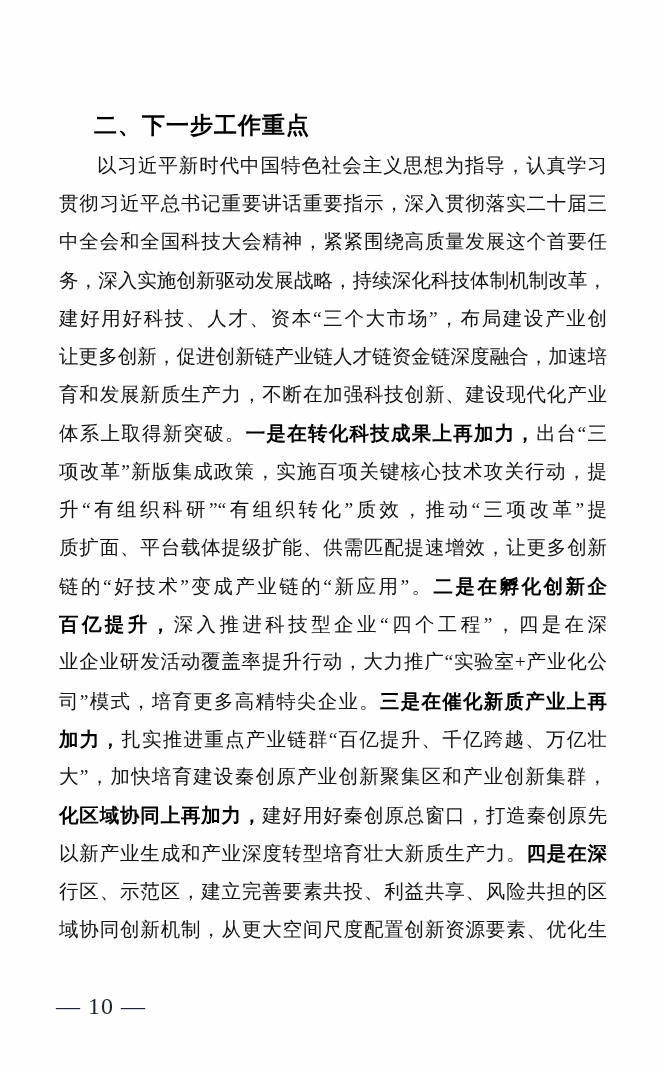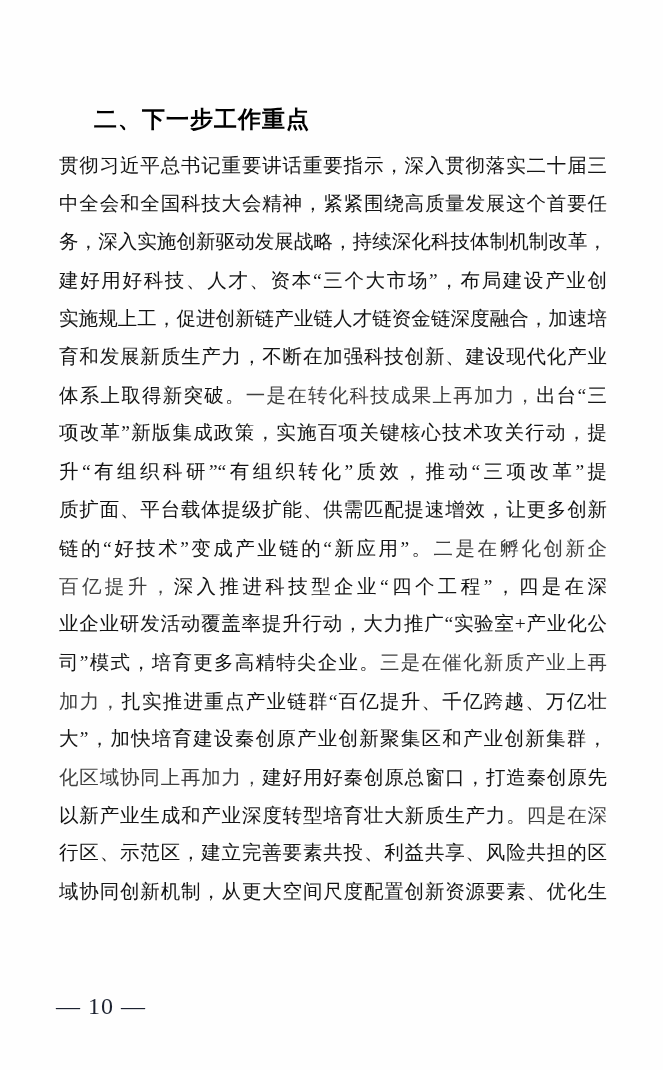--- a/index.html
+++ b/index.html
@@ -11,21 +11,21 @@
     position: relative;
     width: 663px;
     height: 1070px;
     background: #fefefe;
     overflow: hidden;
     font-family: "Liberation Serif", "DejaVu Serif", serif;
     color: #141414;
   }
   .heading {
     position: absolute;
-    top: 104px;
+    top: 110px;
     left: 94px;
     margin: 0;
     font-family: "Liberation Sans", "DejaVu Sans", sans-serif;
     font-weight: 700;
     font-size: 23px;
     letter-spacing: 1px;
     color: #000000;
     white-space: nowrap;
   }
   .body-text {
@@ -46,46 +46,47 @@
   }
   .line.indent {
     padding-left: 38px;
   }
   .seg {
     font-family: "Liberation Serif", "DejaVu Serif", serif;
     font-weight: 400;
   }
   .seg.bold {
     font-family: "Liberation Sans", "DejaVu Sans", sans-serif;
-    font-weight: 400;
-    color: #404040;
+    font-weight: 700;
+    color: #000000;
   }
   .page-number {
     position: absolute;
     top: 993px;
     left: 56px;
     font-size: 24px;
     letter-spacing: 1px;
     font-family: "Liberation Serif", "DejaVu Serif", serif;
     color: #1c2230;
     white-space: nowrap;
   }
 </style>
 </head>
 <body>
 
 <div class="page">
   <h2 class="heading">二、下一步工作重点</h2>
 
   <div class="body-text">
+      <div class="line indent"><span class="seg">以习近平新时代中国特色社会主义思想为指导，认真学习</span></div>
       <div class="line"><span class="seg">贯彻习近平总书记重要讲话重要指示，深入贯彻落实二十届三</span></div>
       <div class="line"><span class="seg">中全会和全国科技大会精神，紧紧围绕高质量发展这个首要任</span></div>
       <div class="line"><span class="seg">务，深入实施创新驱动发展战略，持续深化科技体制机制改革，</span></div>
       <div class="line"><span class="seg">建好用好科技、人才、资本“三个大市场”，布局建设产业创</span></div>
-      <div class="line"><span class="seg">实施规上工，促进创新链产业链人才链资金链深度融合，加速培</span></div>
+      <div class="line"><span class="seg">让更多创新，促进创新链产业链人才链资金链深度融合，加速培</span></div>
       <div class="line"><span class="seg">育和发展新质生产力，不断在加强科技创新、建设现代化产业</span></div>
       <div class="line"><span class="seg">体系上取得新突破。</span><span class="seg bold">一是在转化科技成果上再加力，</span><span class="seg">出台“三</span></div>
       <div class="line"><span class="seg">项改革”新版集成政策，实施百项关键核心技术攻关行动，提</span></div>
       <div class="line"><span class="seg">升“有组织科研”“有组织转化”质效，推动“三项改革”提</span></div>
       <div class="line"><span class="seg">质扩面、平台载体提级扩能、供需匹配提速增效，让更多创新</span></div>
       <div class="line"><span class="seg">链的“好技术”变成产业链的“新应用”。</span><span class="seg bold">二是在孵化创新企</span></div>
       <div class="line"><span class="seg bold">百亿提升，</span><span class="seg">深入推进科技型企业“四个工程”，四是在深</span></div>
       <div class="line"><span class="seg">业企业研发活动覆盖率提升行动，大力推广“实验室+产业化公</span></div>
       <div class="line"><span class="seg">司”模式，培育更多高精特尖企业。</span><span class="seg bold">三是在催化新质产业上再</span></div>
       <div class="line"><span class="seg bold">加力，</span><span class="seg">扎实推进重点产业链群“百亿提升、千亿跨越、万亿壮</span></div>

